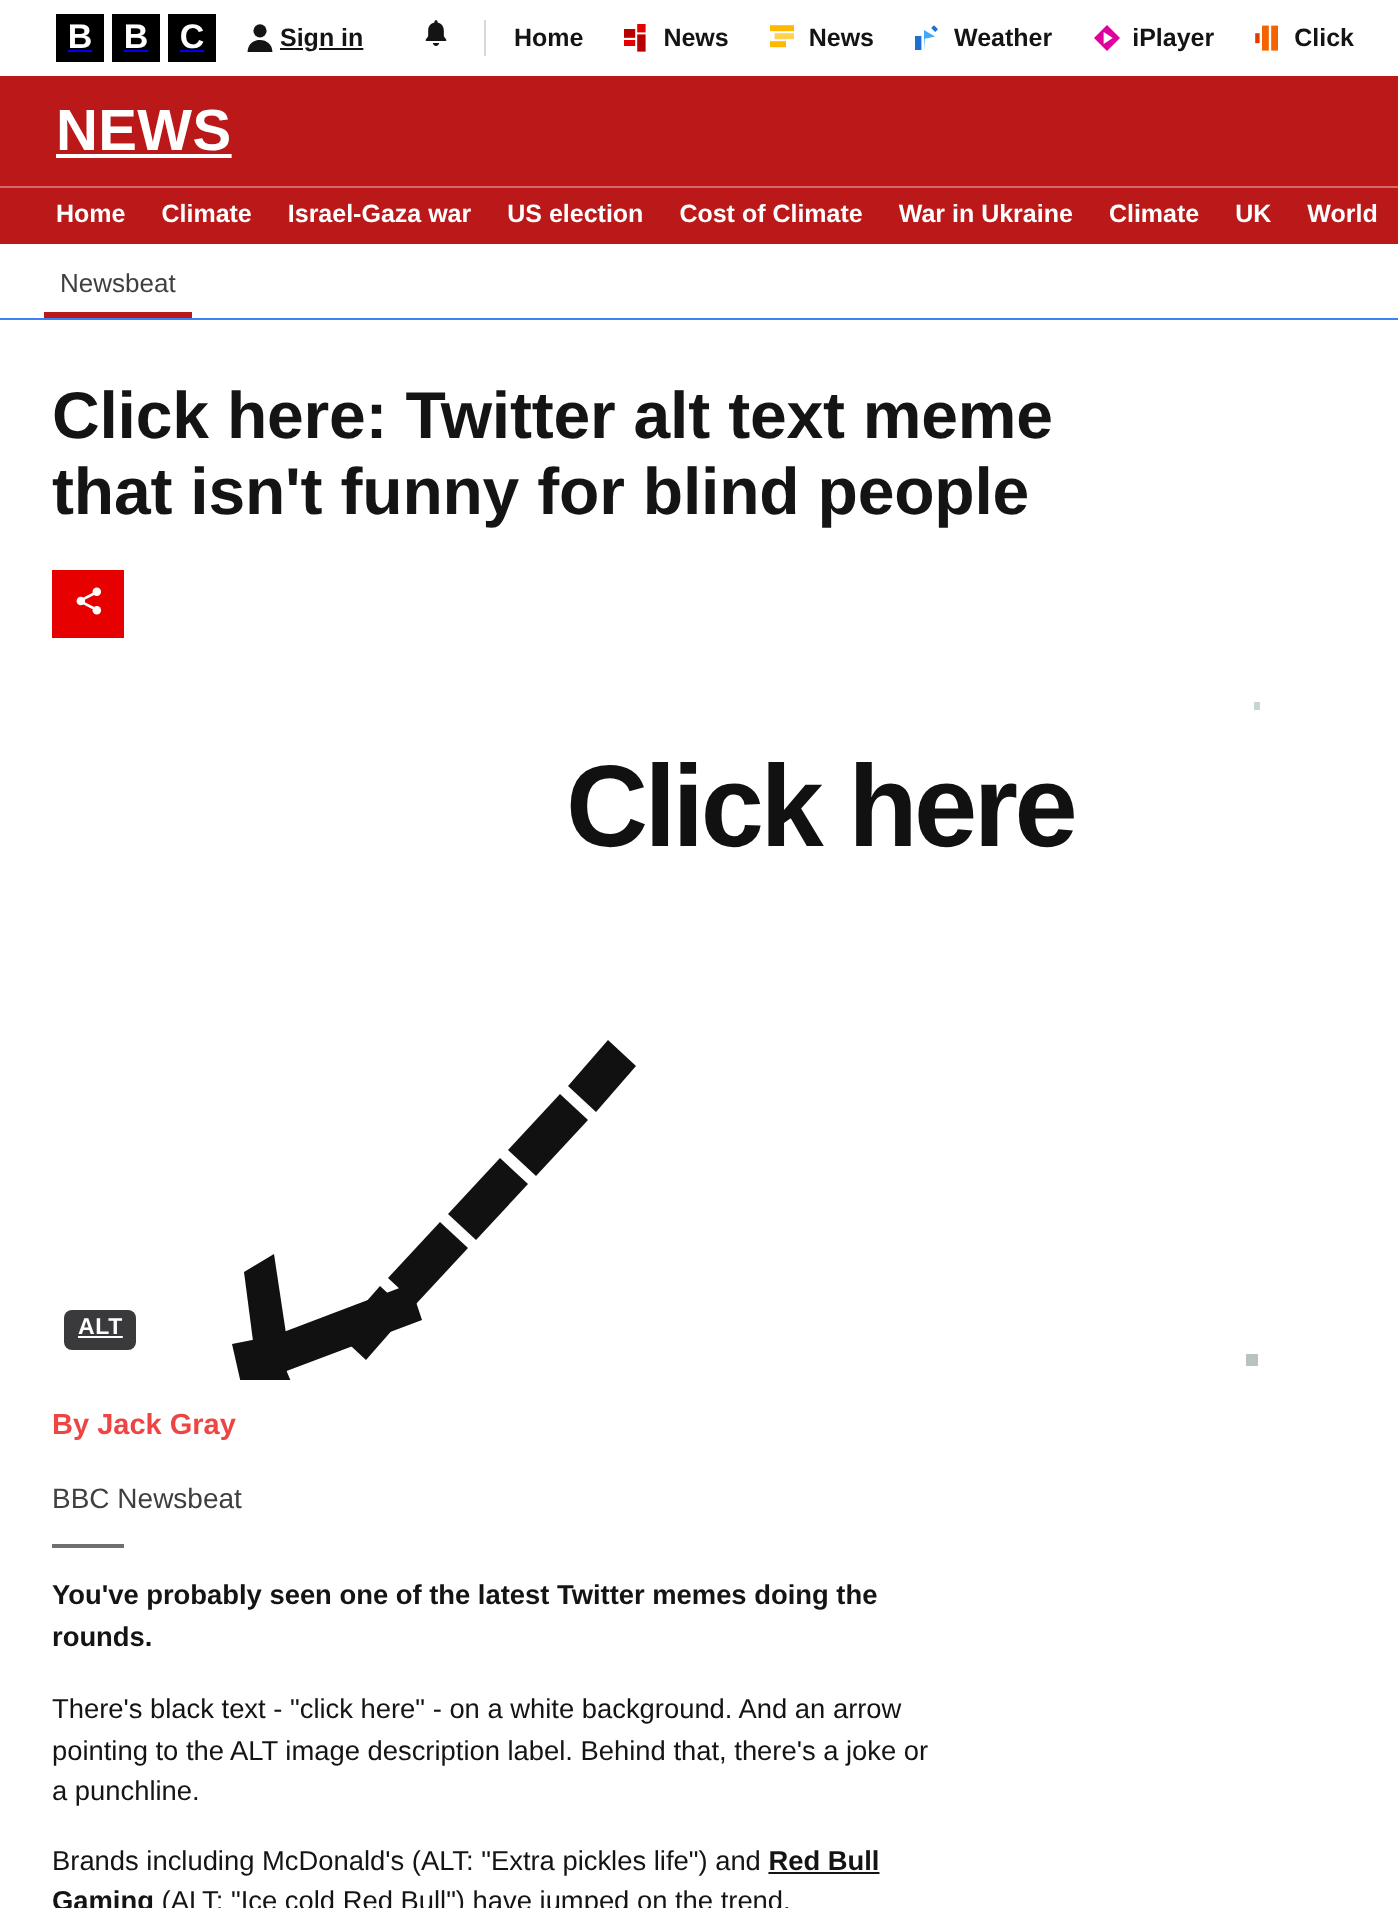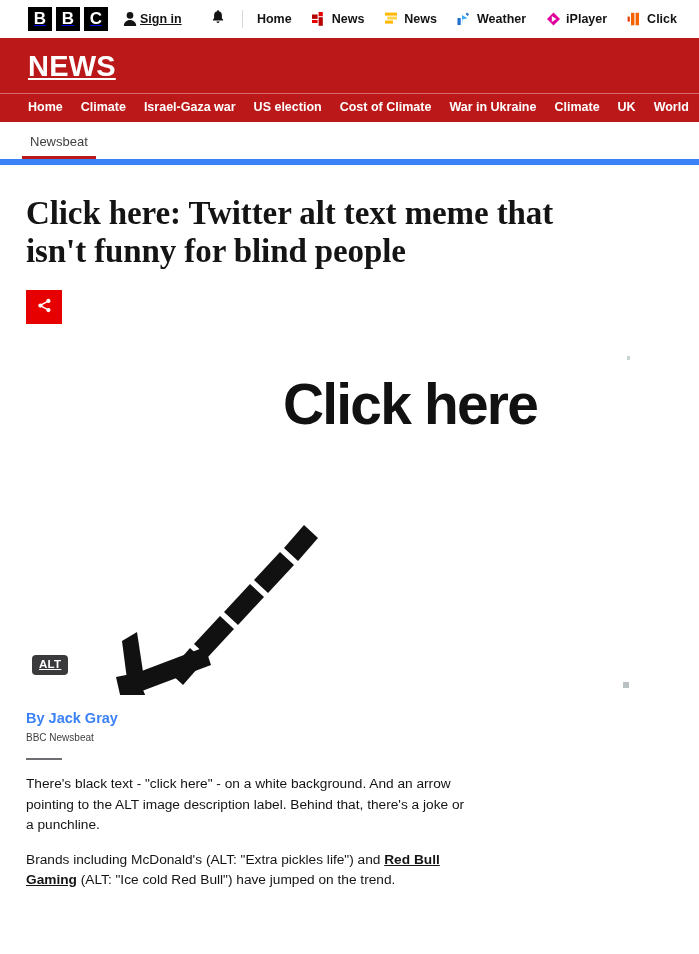--- a/index.html
+++ b/index.html
@@ -96,36 +96,36 @@
     padding: 0 9px;
     white-space: nowrap;
   }
   .navlink:first-child { padding-left: 0; }
   .navsep { width: 1px; height: 13px; background: #e09b9b; }
 
   
   .subnav {
     background: #ffffff;
     padding: 8px 0 0 22px;
-    border-bottom: 6px solid #3b82f6;
+    border-bottom: 1px solid #3b82f6;
     display: flex;
   }
   .subnav-item {
     font-size: 13px;
     color: #3f3f42;
     padding: 4px 8px 7px 8px;
     border-bottom: 3px solid #bb1919;
     text-decoration: none;
     font-family: "Liberation Sans", sans-serif;
   }
 
   
   .article { padding: 0 26px; }
   .headline {
-    font-family: Liberation Serif, serif;
+    font-family: Liberation Sans, sans-serif;
     font-size: 33px;
     line-height: 1.16;
     font-weight: bold;
     color: #141414;
     margin: 29px 0 0 0;
     max-width: 560px;
     letter-spacing: -0.1px;
   }
   .dateline {
     display: flex; align-items: center; gap: 5px;
@@ -182,27 +182,27 @@
     border-radius: 4px;
     line-height: 1;
     text-decoration: underline;
   }
 
   
   .byline { margin-top: 14px; }
   .byline-name {
     font-size: 14.5px;
     font-weight: bold;
-    color: #3b82f6;
+    color: #ef4444;
     line-height: 1.35;
   }
   .byline-role {
-    font-size: 10px;
+    font-size: 14px;
     color: #3f3f42;
-    margin-top: 4px;
+    margin-top: 18px;
   }
   .byline-rule {
     width: 36px; height: 2px; background: #6e6e73;
     margin: 15px 0 0 0;
   }
 
   
   .body-copy { margin-top: 14px; max-width: 440px; }
   .para {
     font-size: 13.7px;
@@ -387,19 +387,20 @@
   <div class="alt-badge">ALT</div>
 
   <div class="byline">
     <div class="byline-name">By Jack Gray</div>
     <div class="byline-role">BBC Newsbeat</div>
     <div class="byline-rule"></div>
   </div>
 
   <div class="body-copy">
 
+    <p class="para lead">You've probably seen one of the latest Twitter memes doing the rounds.</p>
 
     <p class="para">There's black text - "click here" - on a white background. And an arrow pointing to the ALT image description label. Behind that, there's a joke or a punchline.</p>
 
     <p class="para"><span>Brands including McDonald's (ALT: "Extra pickles life") and </span><a href="#">Red Bull Gaming</a><span> (ALT: "Ice cold Red Bull") have jumped on the trend.</span></p>
 
   </div>
 </div>
 
 </body></html>

